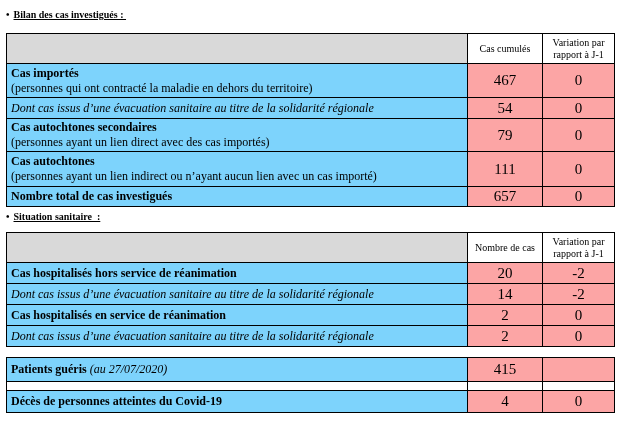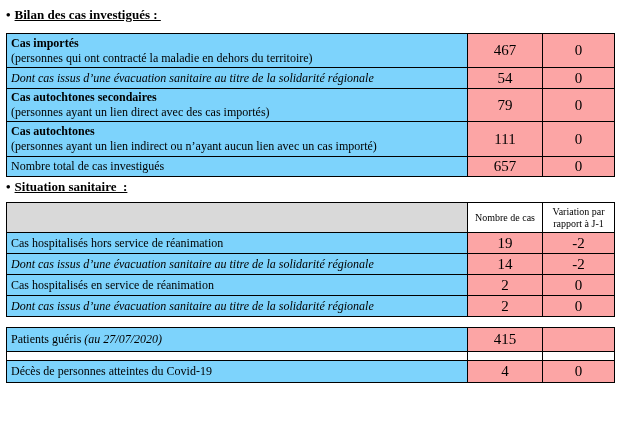--- a/index.html
+++ b/index.html
@@ -11,21 +11,21 @@
   }
   .page {
     position: relative;
     width: 618px;
     height: 433px;
     background: #ffffff;
     box-sizing: border-box;
     padding: 7px 4px 0 6px;
   }
   .doc-title {
-    font-size: 13px;
+    font-size: 10px;
     font-weight: bold;
     line-height: 16px;
     white-space: pre;
   }
   .doc-title .u { text-decoration: underline; }
   .bullet { margin-right: 4px; font-weight: bold; }
 
   table.stats {
     border-collapse: collapse;
     table-layout: fixed;
@@ -51,21 +51,21 @@
   }
   td.label {
     background: #7dd3fc;
     font-size: 12px;
     padding: 1px 4px;
     vertical-align: middle;
     line-height: 15px;
   }
   td.label .lbl-bold { font-weight: bold; }
   td.label.italic { font-style: italic; }
-  td.label .b { font-weight: normal; }
+  td.label .b { font-weight: bold; }
   td.label .i { font-style: italic; }
   td.val {
     background: #fca5a5;
     font-size: 15px;
     text-align: center;
     vertical-align: middle;
     padding: 0 2px;
   }
   td.blank { background: #ffffff; }
 
@@ -91,20 +91,25 @@
 
   <div class="doc-title"><span class="bullet">•</span><span class="u">Bilan des cas investigués : </span></div>
 
   <table class="stats t1">
     <colgroup>
         <col class="c1">
         <col class="c2">
         <col class="c3">
       </colgroup>
     <tbody>
+        <tr class="h30">
+      <td class="corner"></td>
+      <td class="hcell">Cas cumulés</td>
+      <td class="hcell">Variation par rapport à J-1</td>
+    </tr>
     <tr class="h34">
       <td class="label">
         <div class="lbl-bold">Cas importés</div>
         <div class="lbl-sub">(personnes qui ont contracté la maladie en dehors du territoire)</div>
       </td>
       <td class="val">467</td>
       <td class="val">0</td>
     </tr>
     <tr class="h21">
       <td class="label italic">Dont cas issus d’une évacuation sanitaire au titre de la solidarité régionale</td>
@@ -148,21 +153,21 @@
     <tbody>
         <tr class="h30">
       <td class="corner"></td>
       <td class="hcell">Nombre de cas</td>
       <td class="hcell">Variation par rapport à J-1</td>
     </tr>
     <tr class="h21">
       <td class="label">
         <span class="b">Cas hospitalisés hors service de réanimation</span>
       </td>
-      <td class="val">19</td>
+      <td class="val">20</td>
       <td class="val">-2</td>
     </tr>
     <tr class="h21">
       <td class="label italic">Dont cas issus d’une évacuation sanitaire au titre de la solidarité régionale</td>
       <td class="val">14</td>
       <td class="val">-2</td>
     </tr>
     <tr class="h21">
       <td class="label">
         <span class="b">Cas hospitalisés en service de réanimation</span>

